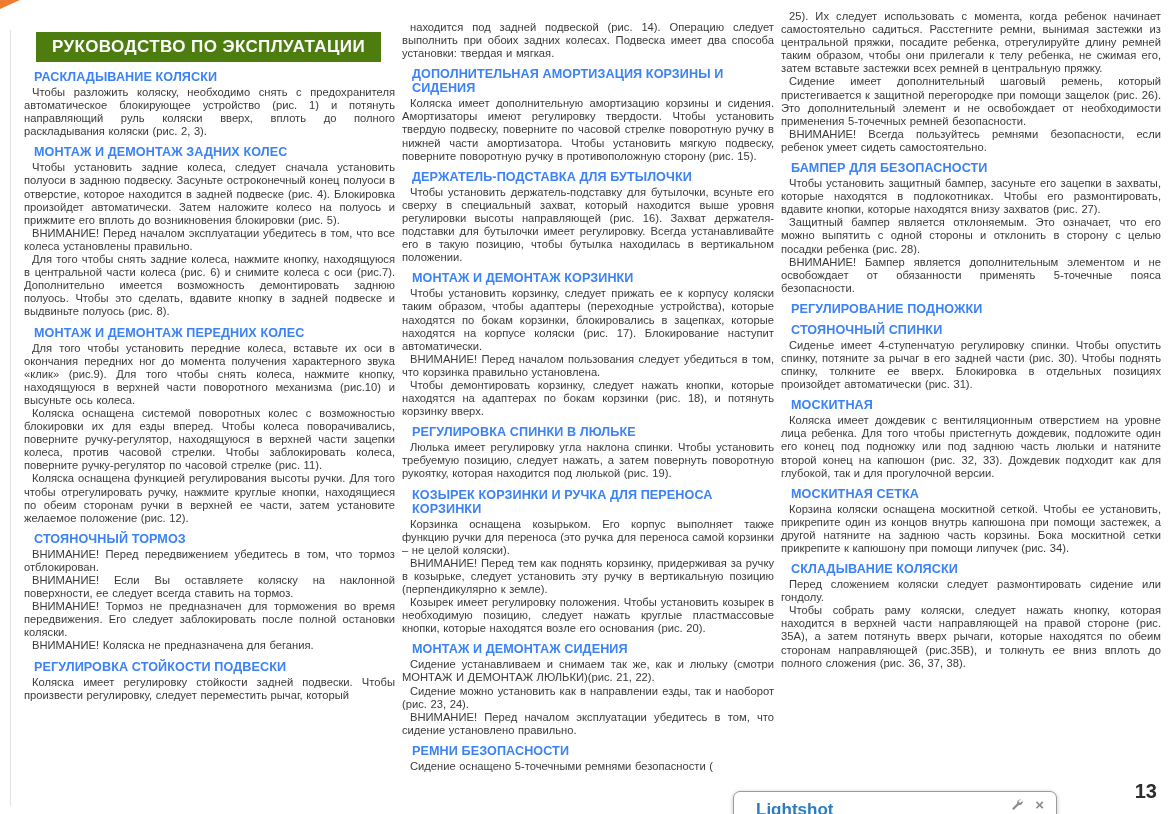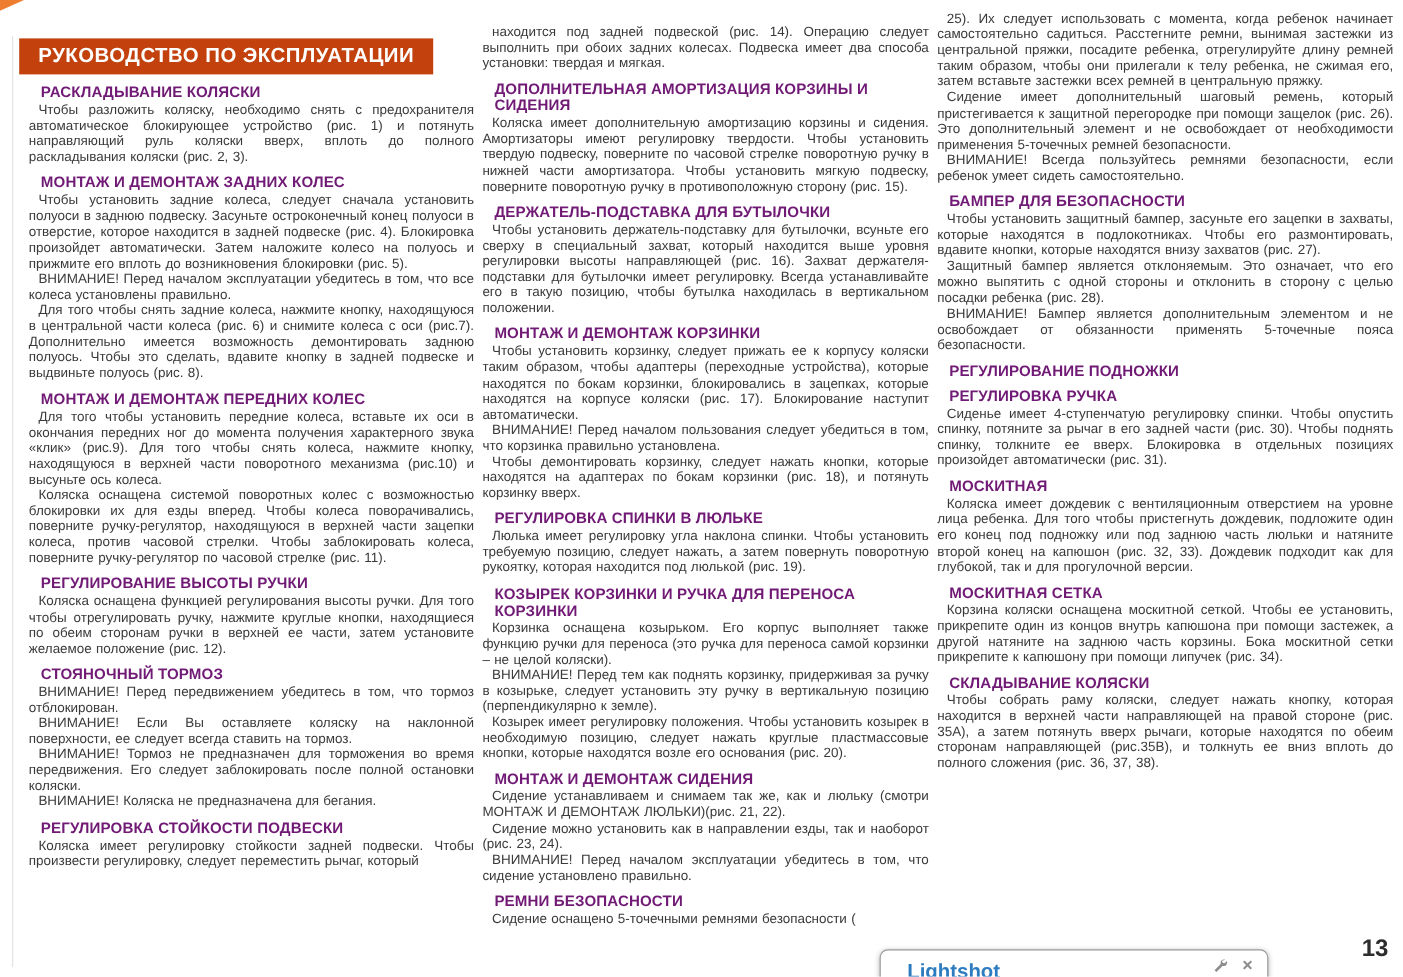--- a/index.html
+++ b/index.html
@@ -1,29 +1,29 @@
 <!DOCTYPE html>
 <html><head>
 <meta charset="utf-8">
 <style>
   html,body{margin:0;padding:0;background:#ffffff;}
   .page{position:relative;width:1169px;height:814px;background:#ffffff;overflow:hidden;
         font-family:"Liberation Sans",sans-serif;color:#3a3a3a;}
   .scan-line{position:absolute;left:10px;top:30px;bottom:8px;width:1px;background:#e3e3e3;}
   .corner-accent{position:absolute;left:0;top:0;width:0;height:0;
         border-top:9px solid #ef7d2f;border-right:20px solid transparent;}
-  .banner{position:absolute;left:16px;top:32px;width:345px;height:30px;background:#c2410c;
+  .banner{position:absolute;left:36px;top:32px;width:345px;height:30px;background:#4d7c0f;
         display:flex;align-items:center;justify-content:center;}
   .banner span{color:#ffffff;font-weight:bold;font-size:17px;letter-spacing:.4px;white-space:nowrap;}
   .col{position:absolute;}
   .col-0{left:24px;top:70px;width:371px;}
   .col-1{left:402px;top:21px;width:372px;}
   .col-2{left:781px;top:10px;width:380px;}
   section{margin:0;}
-  h3{font-size:12.6px;line-height:14px;font-weight:bold;color:#701a75;
+  h3{font-size:12.6px;line-height:14px;font-weight:bold;color:#3b82f6;
      margin:7px 0 2px 10px;letter-spacing:.1px;}
   section:first-child h3{margin-top:0;}
   p{font-size:11.2px;line-height:13.1px;margin:0;text-align:justify;
     text-indent:8px;color:#3a3a3a;word-spacing:.5px;}
   .page-number{position:absolute;right:12px;bottom:11px;font-size:20px;font-weight:bold;color:#2d2d2d;}
   .lightshot{position:absolute;left:733px;top:791px;width:322px;height:60px;background:#ffffff;
     border:1px solid #9b9b9b;border-radius:7px;box-shadow:0 1px 4px rgba(0,0,0,.25);}
   .ls-title{position:absolute;left:22px;top:8px;color:#2e7cc0;font-size:17px;font-weight:bold;}
   .ls-icons{position:absolute;right:12px;top:6px;display:flex;gap:12px;align-items:center;}
   .ls-wrench svg{width:13px;height:13px;fill:#8d8d8d;display:block;}
@@ -50,21 +50,20 @@
         <p>Чтобы установить задние колеса, следует сначала установить полуоси в заднюю подвеску. Засуньте остроконечный конец полуоси в отверстие, которое находится в задней подвеске (рис. 4). Блокировка произойдет автоматически. Затем наложите колесо на полуось и прижмите его вплоть до возникновения блокировки (рис. 5).</p>
         <p>ВНИМАНИЕ! Перед началом эксплуатации убедитесь в том, что все колеса установлены правильно.</p>
         <p>Для того чтобы снять задние колеса, нажмите кнопку, находящуюся в центральной части колеса (рис. 6) и снимите колеса с оси (рис.7). Дополнительно имеется возможность демонтировать заднюю полуось. Чтобы это сделать, вдавите кнопку в задней подвеске и выдвиньте полуось (рис. 8).</p>
       </section>
       <section>
         <h3>МОНТАЖ И ДЕМОНТАЖ ПЕРЕДНИХ КОЛЕС</h3>
         <p>Для того чтобы установить передние колеса, вставьте их оси в окончания передних ног до момента получения характерного звука «клик» (рис.9). Для того чтобы снять колеса, нажмите кнопку, находящуюся в верхней части поворотного механизма (рис.10) и высуньте ось колеса.</p>
         <p>Коляска оснащена системой поворотных колес с возможностью блокировки их для езды вперед. Чтобы колеса поворачивались, поверните ручку-регулятор, находящуюся в верхней части зацепки колеса, против часовой стрелки. Чтобы заблокировать колеса, поверните ручку-регулятор по часовой стрелке (рис. 11).</p>
       </section>
       <section>
-        <h3>РЕГУЛИРОВАНИЕ ВЫСОТЫ РУЧКИ</h3>
         <p>Коляска оснащена функцией регулирования высоты ручки. Для того чтобы отрегулировать ручку, нажмите круглые кнопки, находящиеся по обеим сторонам ручки в верхней ее части, затем установите желаемое положение (рис. 12).</p>
       </section>
       <section>
         <h3>СТОЯНОЧНЫЙ ТОРМОЗ</h3>
         <p>ВНИМАНИЕ! Перед передвижением убедитесь в том, что тормоз отблокирован.</p>
         <p>ВНИМАНИЕ! Если Вы оставляете коляску на наклонной поверхности, ее следует всегда ставить на тормоз.</p>
         <p>ВНИМАНИЕ! Тормоз не предназначен для торможения во время передвижения. Его следует заблокировать после полной остановки коляски.</p>
         <p>ВНИМАНИЕ! Коляска не предназначена для бегания.</p>
       </section>
       <section>
@@ -120,33 +119,34 @@
       <section>
         <h3>БАМПЕР ДЛЯ БЕЗОПАСНОСТИ</h3>
         <p>Чтобы установить защитный бампер, засуньте его зацепки в захваты, которые находятся в подлокотниках. Чтобы его размонтировать, вдавите кнопки, которые находятся внизу захватов (рис. 27).</p>
         <p>Защитный бампер является отклоняемым. Это означает, что его можно выпятить с одной стороны и отклонить в сторону с целью посадки ребенка (рис. 28).</p>
         <p>ВНИМАНИЕ! Бампер является дополнительным элементом и не освобождает от обязанности применять 5-точечные пояса безопасности.</p>
       </section>
       <section>
         <h3>РЕГУЛИРОВАНИЕ ПОДНОЖКИ</h3>
       </section>
       <section>
-        <h3>РЕГУЛИРОВКА РУЧКА</h3>
+        <h3>СТОЯНОЧНЫЙ СПИНКИ</h3>
         <p>Сиденье имеет 4-ступенчатую регулировку спинки.  Чтобы опустить спинку, потяните за рычаг в его задней части (рис. 30). Чтобы поднять спинку, толкните ее вверх. Блокировка в отдельных  позициях произойдет автоматически (рис. 31).</p>
       </section>
       <section>
         <h3>МОСКИТНАЯ</h3>
         <p>Коляска имеет дождевик с вентиляционным отверстием на уровне лица ребенка. Для того чтобы пристегнуть дождевик, подложите один его конец под подножку или под заднюю часть люльки и натяните второй конец на капюшон (рис. 32, 33). Дождевик подходит как для глубокой, так и для прогулочной версии.</p>
       </section>
       <section>
         <h3>МОСКИТНАЯ СЕТКА</h3>
         <p>Корзина коляски оснащена москитной сеткой. Чтобы ее установить, прикрепите один из концов внутрь капюшона при помощи застежек, а другой натяните на заднюю часть корзины. Бока москитной сетки прикрепите к капюшону при помощи липучек (рис. 34).</p>
       </section>
       <section>
         <h3>СКЛАДЫВАНИЕ КОЛЯСКИ</h3>
+        <p>Перед сложением коляски следует размонтировать сидение или гондолу.</p>
         <p>Чтобы собрать раму коляски, следует нажать кнопку, которая находится в верхней части направляющей на правой стороне (рис. 35А), а затем потянуть вверх рычаги, которые находятся по обеим сторонам направляющей (рис.35В), и толкнуть ее вниз вплоть до полного сложения (рис. 36, 37, 38).</p>
       </section>
     </div>
 
   <div class="page-number">13</div>
 
   <div class="lightshot">
     <span class="ls-title">Lightshot</span>
     <span class="ls-icons">
       <span class="ls-wrench">

